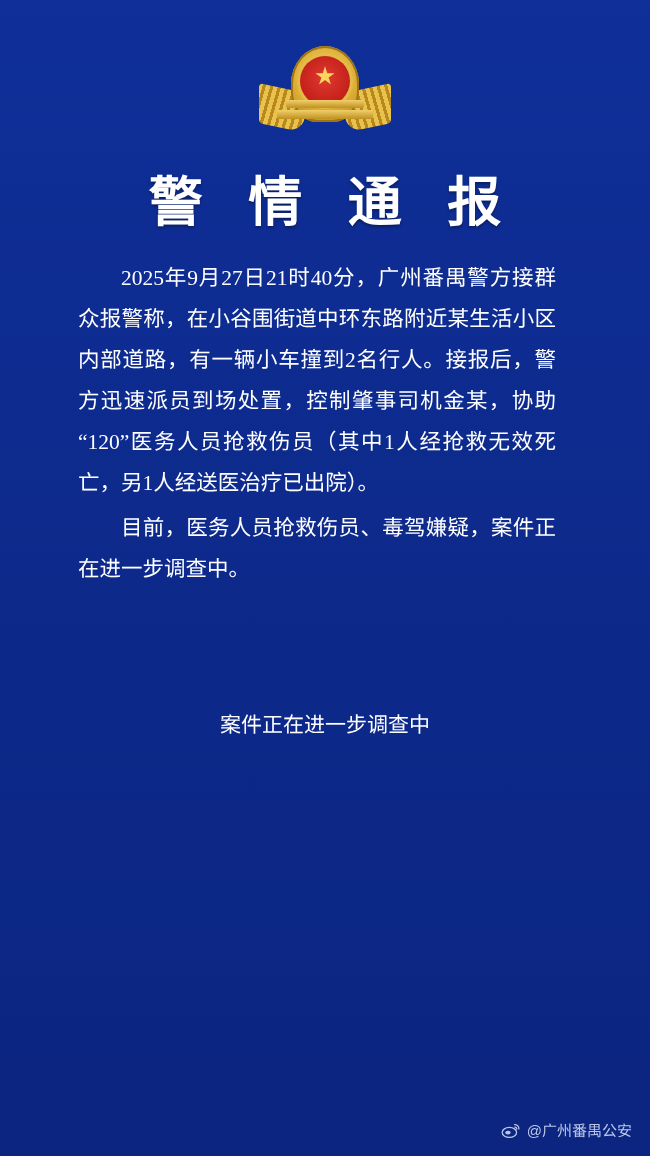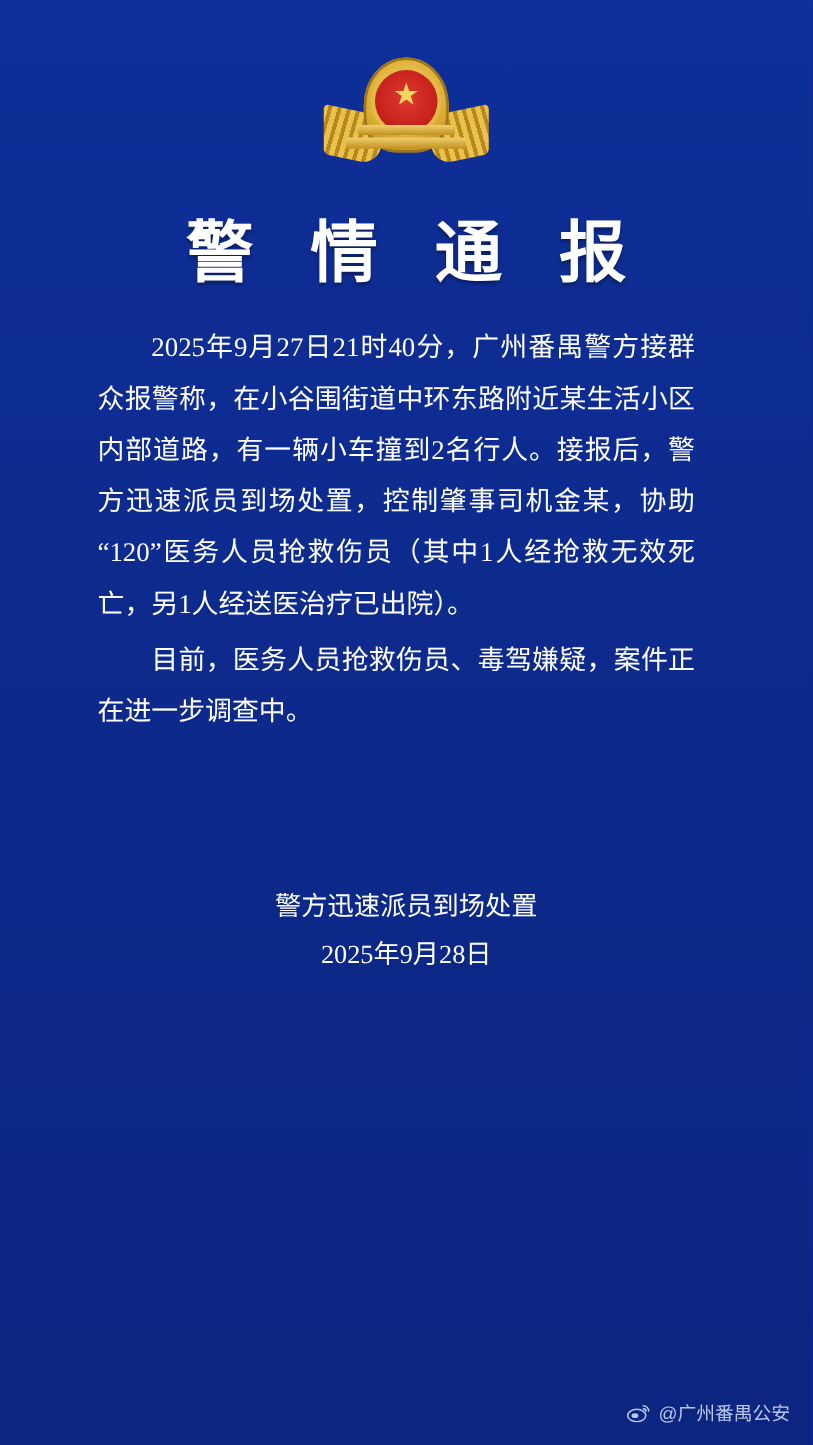--- a/index.html
+++ b/index.html
@@ -179,22 +179,21 @@
   </div>
 
   <div class="title">警 情 通 报</div>
 
   <div class="body-text">
     <p>2025年9月27日21时40分，广州番禺警方接群众报警称，在小谷围街道中环东路附近某生活小区内部道路，有一辆小车撞到2名行人。接报后，警方迅速派员到场处置，控制肇事司机金某，协助“120”医务人员抢救伤员（其中1人经抢救无效死亡，另1人经送医治疗已出院）。</p>
     <p>目前，医务人员抢救伤员、毒驾嫌疑，案件正在进一步调查中。</p>
   </div>
 
   <div class="signature">
-    <div>警方迅速派员到场处置</div>
-    <div>2025年9月28日</div>
+    <div>案件正在进一步调查中</div>
   </div>
 
   <div class="footer">
     <span class="weibo-icon">
       <svg viewBox="0 0 24 20" width="20" height="16" aria-hidden="true">
         <ellipse cx="10" cy="13" rx="9" ry="6.2" fill="none" stroke="#c9d4f2" stroke-width="1.6"></ellipse>
         <ellipse cx="8.2" cy="13.2" rx="3.4" ry="2.4" fill="#c9d4f2"></ellipse>
         <path d="M16.5 3.2c3 0 5.4 2.4 5.4 5.4" fill="none" stroke="#c9d4f2" stroke-width="1.6" stroke-linecap="round"></path>
         <path d="M16.8 6.4c1.3 0 2.4 1.1 2.4 2.4" fill="none" stroke="#c9d4f2" stroke-width="1.6" stroke-linecap="round"></path>
       </svg>

